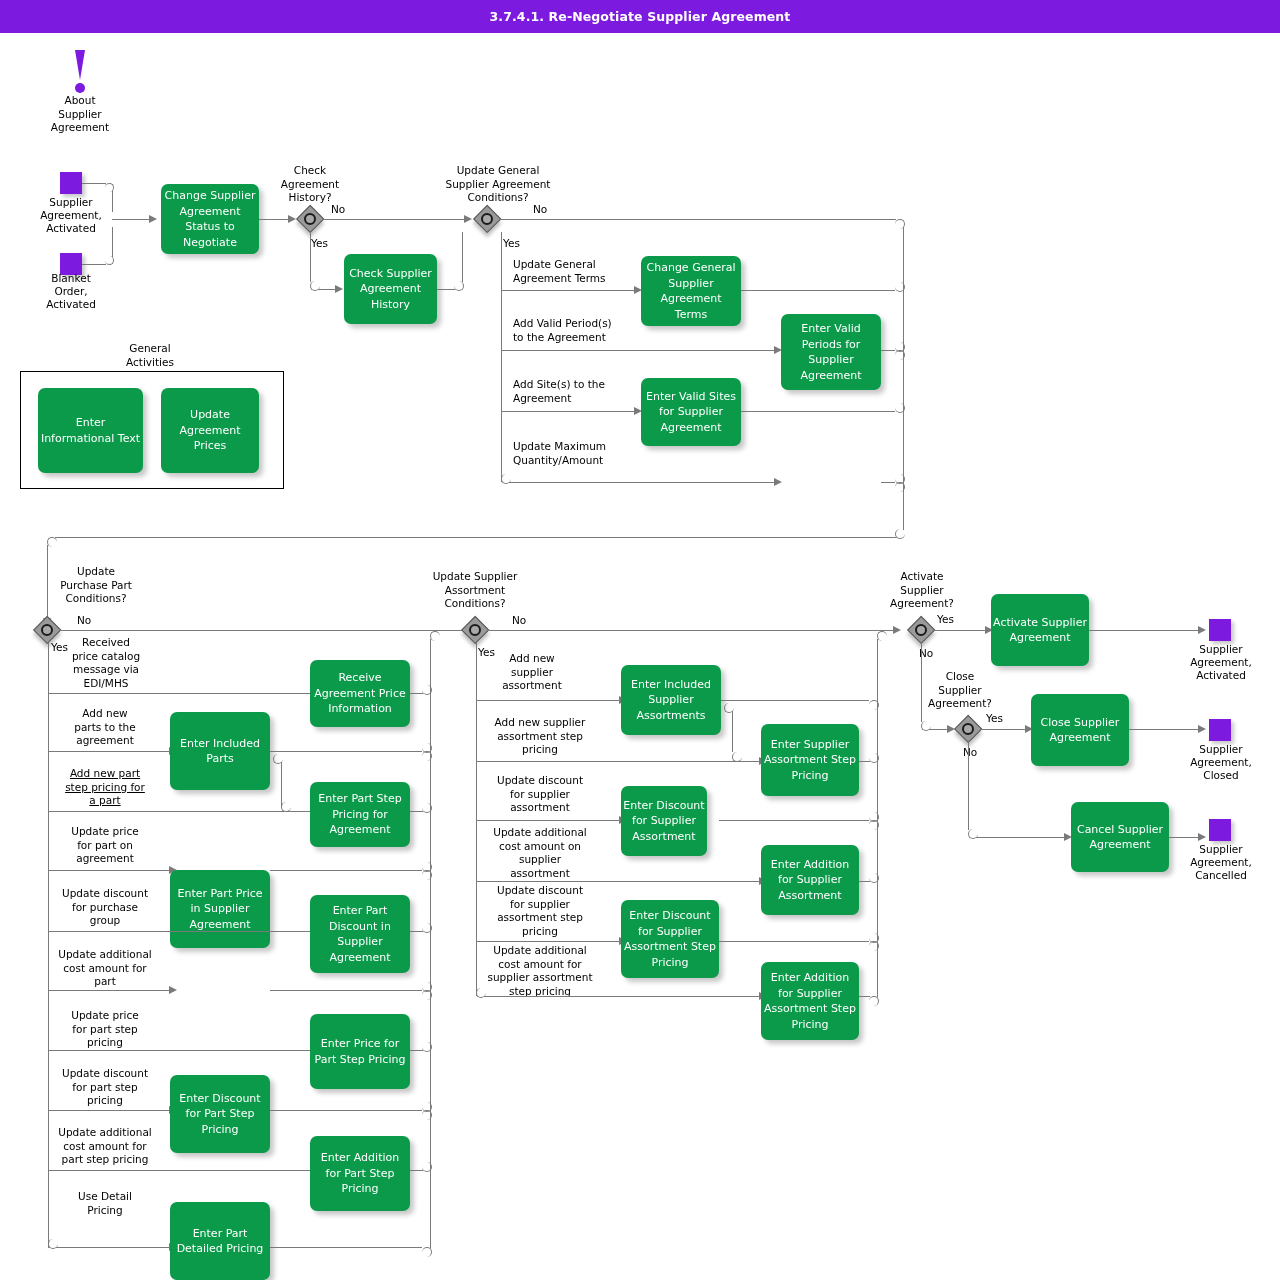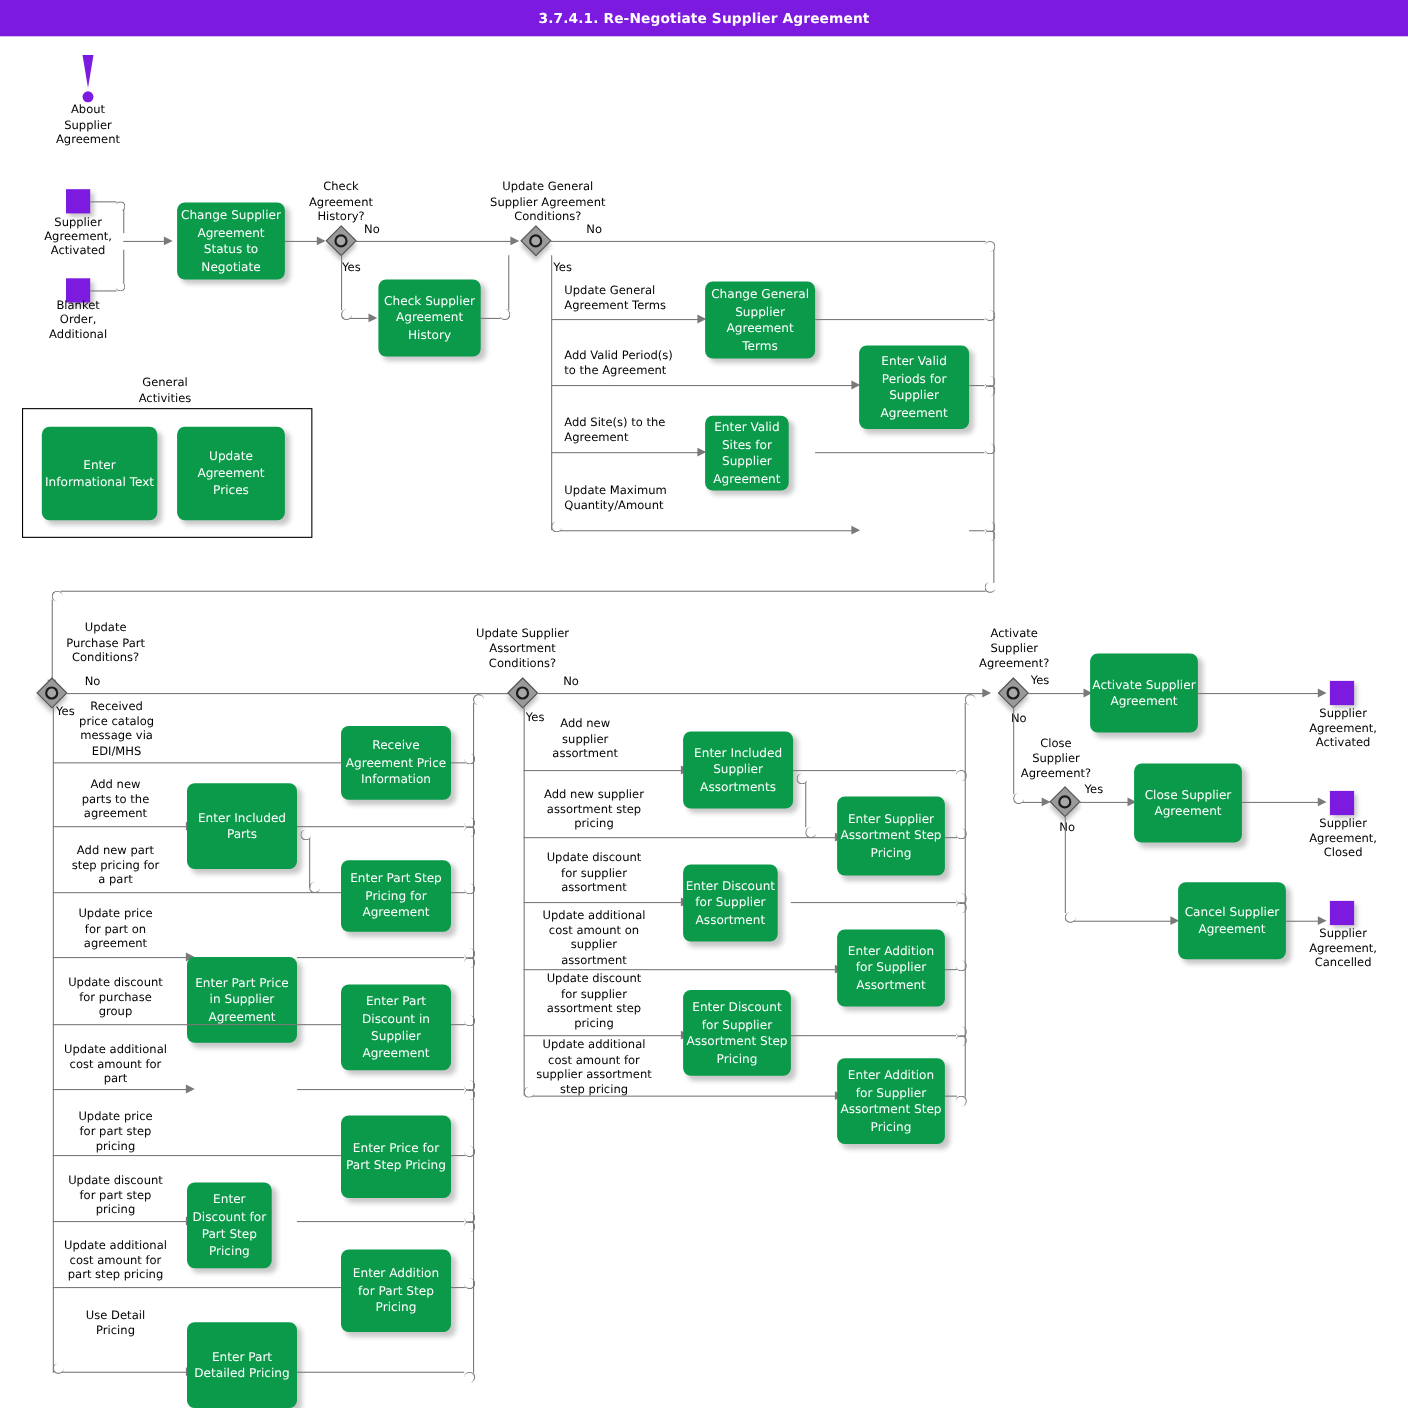--- a/index.html
+++ b/index.html
@@ -74,21 +74,21 @@
 Agreement</div>
 
   <div class="state" style="left:60px;top:172px;"></div>
   <div class="statelbl" style="left:18px;top:196px;width:106px;">Supplier
 Agreement,
 Activated</div>
 
   <div class="state" style="left:60px;top:253px;"></div>
   <div class="statelbl" style="left:18px;top:272px;width:106px;">Blanket
 Order,
-Additional</div>
+Activated</div>
 
   <div class="h" style="left:82px;top:183px;width:24px;"></div>
   <div class="cr tr" style="left:105px;top:183px;width:8px;height:8px;"></div>
   <div class="v" style="left:112px;top:190px;height:22px;"></div>
   <div class="h" style="left:82px;top:264px;width:24px;"></div>
   <div class="cr br" style="left:105px;top:256px;width:8px;height:8px;"></div>
   <div class="v" style="left:112px;top:227px;height:30px;"></div>
   <div class="h" style="left:112px;top:219px;width:38px;"></div>
   <div class="arw" style="left:149px;top:215px;"></div>
 
@@ -148,21 +148,21 @@
   <div class="arw" style="left:774px;top:346px;"></div>
   <div class="act" style="left:781px;top:314px;width:100px;height:76px;">Enter Valid Periods for Supplier Agreement</div>
   <div class="h" style="left:881px;top:350px;width:14px;"></div>
   <div class="cr tr" style="left:895px;top:350px;width:9px;height:9px;"></div>
   <div class="cr br" style="left:895px;top:342px;width:9px;height:9px;"></div>
 
   <div class="lbl l" style="left:513px;top:378px;">Add Site(s) to the
 Agreement</div>
   <div class="h" style="left:501px;top:411px;width:134px;"></div>
   <div class="arw" style="left:634px;top:407px;"></div>
-  <div class="act" style="left:641px;top:378px;width:76px;height:68px;">Enter Valid Sites for Supplier Agreement</div>
+  <div class="act" style="left:641px;top:378px;width:100px;height:68px;">Enter Valid Sites for Supplier Agreement</div>
   <div class="h" style="left:741px;top:411px;width:154px;"></div>
   <div class="cr br" style="left:895px;top:403px;width:9px;height:9px;"></div>
 
   <div class="lbl l" style="left:513px;top:440px;">Update Maximum
 Quantity/Amount</div>
   <div class="cr bl" style="left:501px;top:474px;width:9px;height:9px;"></div>
   <div class="h" style="left:509px;top:482px;width:266px;"></div>
   <div class="arw" style="left:774px;top:478px;"></div>
   <div class="h" style="left:881px;top:482px;width:14px;"></div>
   <div class="cr tr" style="left:895px;top:482px;width:9px;height:9px;"></div>
@@ -209,21 +209,21 @@
   <div class="lbl c" style="left:52px;top:707px;width:106px;">Add new
 parts to the
 agreement</div>
   <div class="h" style="left:48px;top:751px;width:122px;"></div>
   <div class="arw" style="left:169px;top:747px;"></div>
   <div class="act" style="left:170px;top:712px;width:100px;height:78px;">Enter Included Parts</div>
   <div class="h" style="left:270px;top:751px;width:152px;"></div>
   <div class="cr tr" style="left:422px;top:751px;width:9px;height:9px;"></div>
   <div class="cr br" style="left:422px;top:743px;width:9px;height:9px;"></div>
 
-  <div class="lbl c" style="left:52px;top:767px;width:106px;">Add new part
+  <div class="lbl c" style="left:52px;top:767px;width:106px;text-decoration:underline;">Add new part
 step pricing for
 a part</div>
   <div class="h" style="left:48px;top:811px;width:263px;"></div>
   <div class="arw" style="left:310px;top:807px;"></div>
   <div class="act" style="left:310px;top:782px;width:100px;height:65px;">Enter Part Step Pricing for Agreement</div>
   <div class="cr bl" style="left:273px;top:754px;width:9px;height:9px;"></div>
   <div class="v" style="left:281px;top:762px;height:45px;"></div>
   <div class="cr bl" style="left:281px;top:802px;width:9px;height:9px;"></div>
   <div class="h" style="left:410px;top:811px;width:13px;"></div>
   <div class="cr br" style="left:422px;top:803px;width:9px;height:9px;"></div>
@@ -263,21 +263,21 @@
   <div class="arw" style="left:310px;top:1046px;"></div>
   <div class="act" style="left:310px;top:1014px;width:100px;height:75px;">Enter Price for Part Step Pricing</div>
   <div class="h" style="left:410px;top:1050px;width:13px;"></div>
   <div class="cr br" style="left:422px;top:1042px;width:9px;height:9px;"></div>
 
   <div class="lbl c" style="left:52px;top:1067px;width:106px;">Update discount
 for part step
 pricing</div>
   <div class="h" style="left:48px;top:1110px;width:122px;"></div>
   <div class="arw" style="left:169px;top:1106px;"></div>
-  <div class="act" style="left:170px;top:1075px;width:77px;height:78px;">Enter Discount for Part Step Pricing</div>
+  <div class="act" style="left:170px;top:1075px;width:100px;height:78px;">Enter Discount for Part Step Pricing</div>
   <div class="h" style="left:270px;top:1110px;width:152px;"></div>
   <div class="cr tr" style="left:422px;top:1110px;width:9px;height:9px;"></div>
   <div class="cr br" style="left:422px;top:1102px;width:9px;height:9px;"></div>
 
   <div class="lbl c" style="left:52px;top:1126px;width:106px;">Update additional
 cost amount for
 part step pricing</div>
   <div class="h" style="left:48px;top:1170px;width:263px;"></div>
   <div class="arw" style="left:310px;top:1166px;"></div>
   <div class="act" style="left:310px;top:1136px;width:100px;height:75px;">Enter Addition for Part Step Pricing</div>

